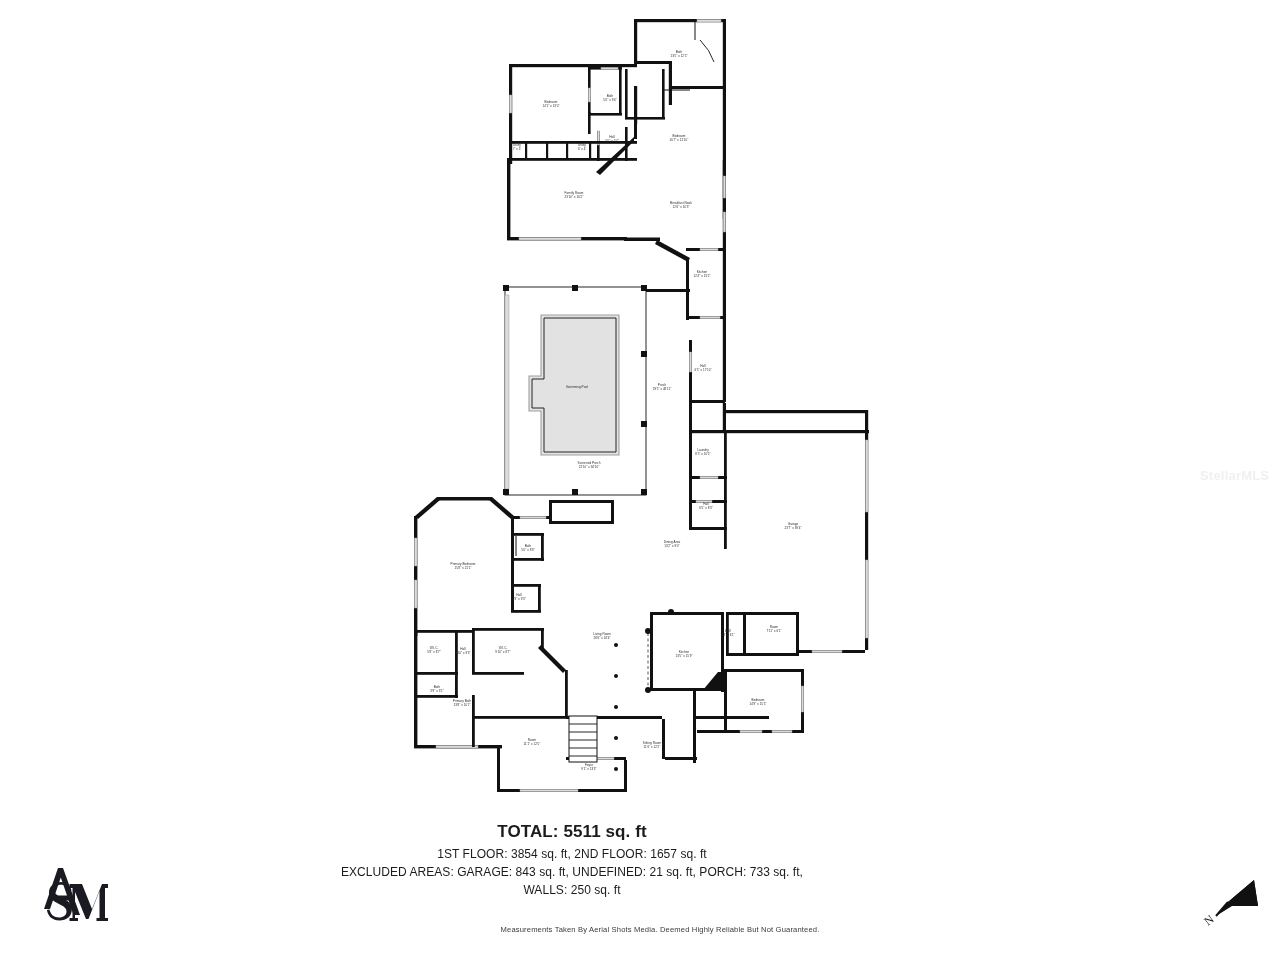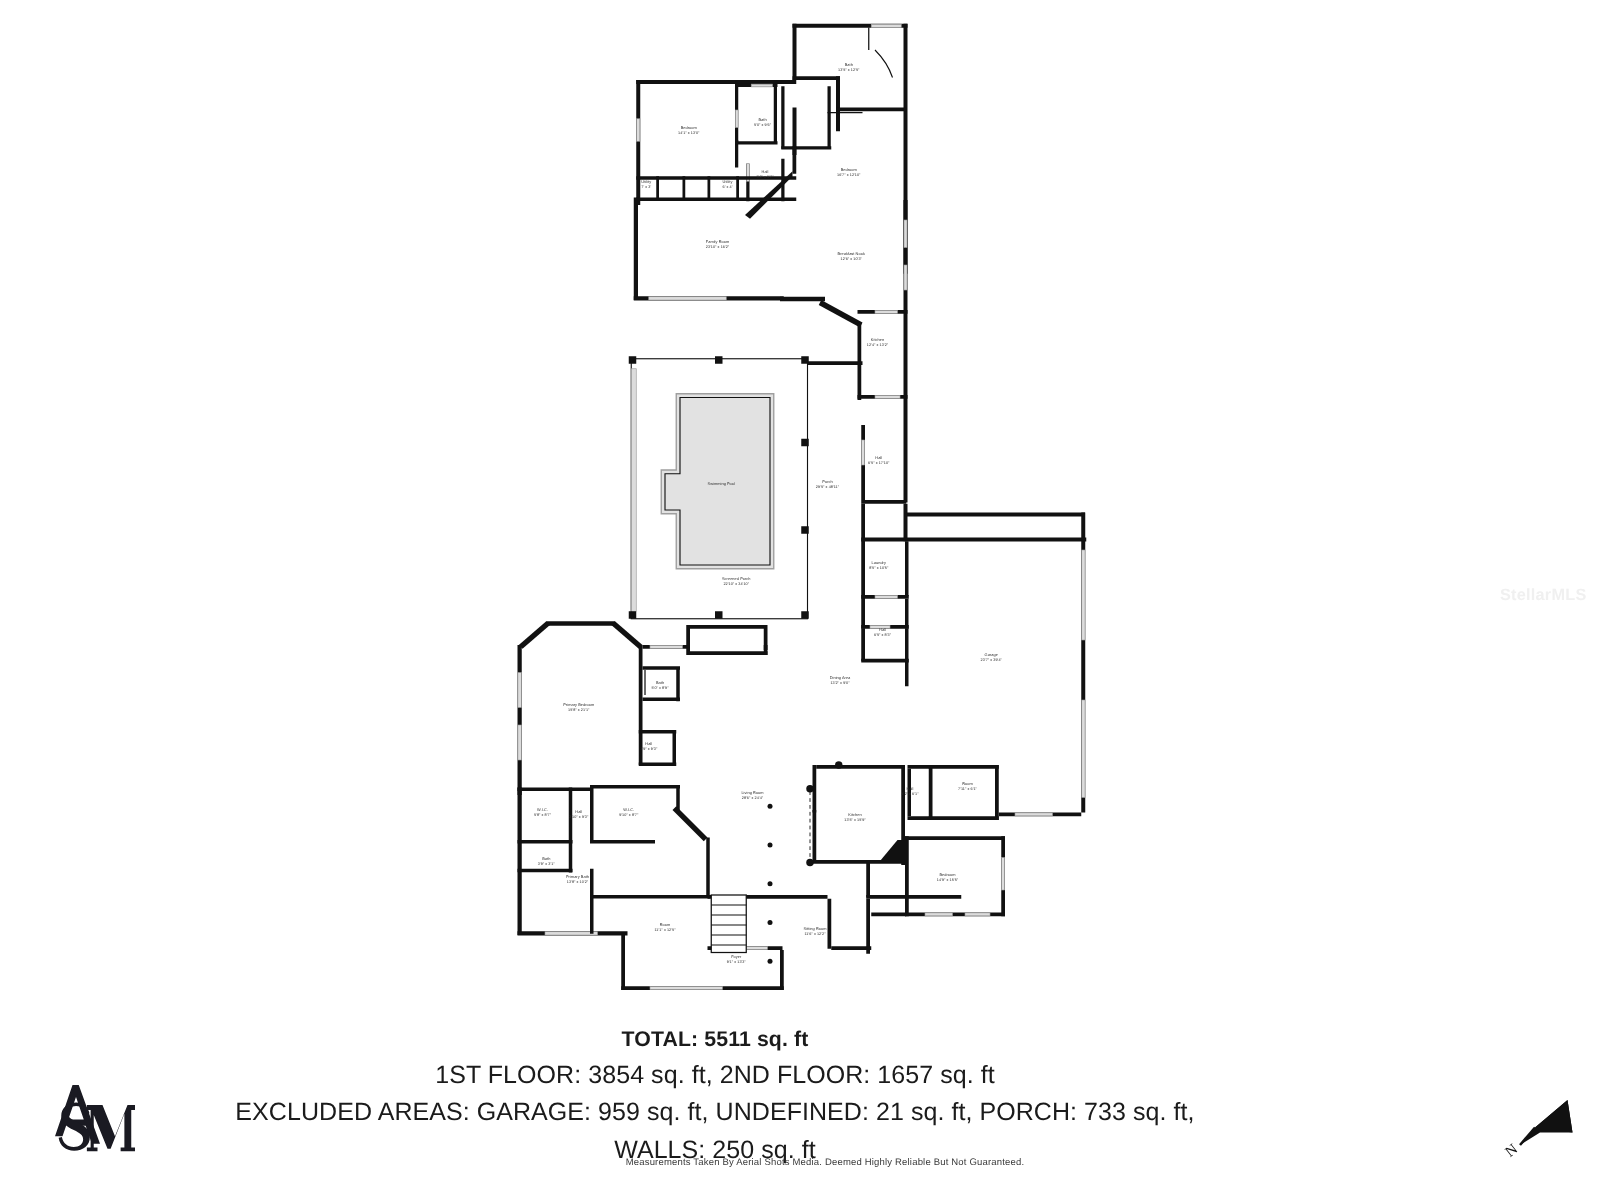--- a/index.html
+++ b/index.html
@@ -56,21 +56,21 @@
     text-align: center;
     color: #1b1b1b;
   }
   #summary .total {
     font-size: 17px;
     font-weight: bold;
     line-height: 1.45;
     letter-spacing: .1px;
   }
   #summary .line {
-    font-size: 20px;
+    font-size: 12px;
     line-height: 1.5;
     letter-spacing: .05px;
   }
   #disclaimer {
     position: absolute;
     left: 0; top: 925px;
     width: 1280px;
     text-align: center;
     font-size: 7.6px;
     color: #3a3a3a;
@@ -471,21 +471,21 @@
           <span class="rdim">9'1" x 13'3"</span>
         </div>
       </div>
   </div>
 
   <div id="watermark">StellarMLS</div>
 
   <div id="summary">
     <div class="total">TOTAL: 5511 sq. ft</div>
     <div class="line">1ST FLOOR: 3854 sq. ft, 2ND FLOOR: 1657 sq. ft</div>
-    <div class="line">EXCLUDED AREAS: GARAGE: 959 sq. ft, UNDEFINED: 21 sq. ft, PORCH: 733 sq. ft,</div>
+    <div class="line">EXCLUDED AREAS: GARAGE: 843 sq. ft, UNDEFINED: 21 sq. ft, PORCH: 733 sq. ft,</div>
     <div class="line">WALLS: 250 sq. ft</div>
   </div>
 
   <div id="disclaimer">Measurements Taken By Aerial Shots Media. Deemed Highly Reliable But Not Guaranteed.</div>
 
   <div id="logo">
     <svg width="86" height="76" viewBox="0 0 86 76" xmlns="http://www.w3.org/2000/svg">
       <g fill="#1a1a22">
 
         <path d="M30 6 L35 6 L52 53 L45.5 53 L40.5 38.5 L27 38.5 L25.5 33.5 L39 33.5 L32.8 15.5 L22 47 L16 47 Z"></path>

